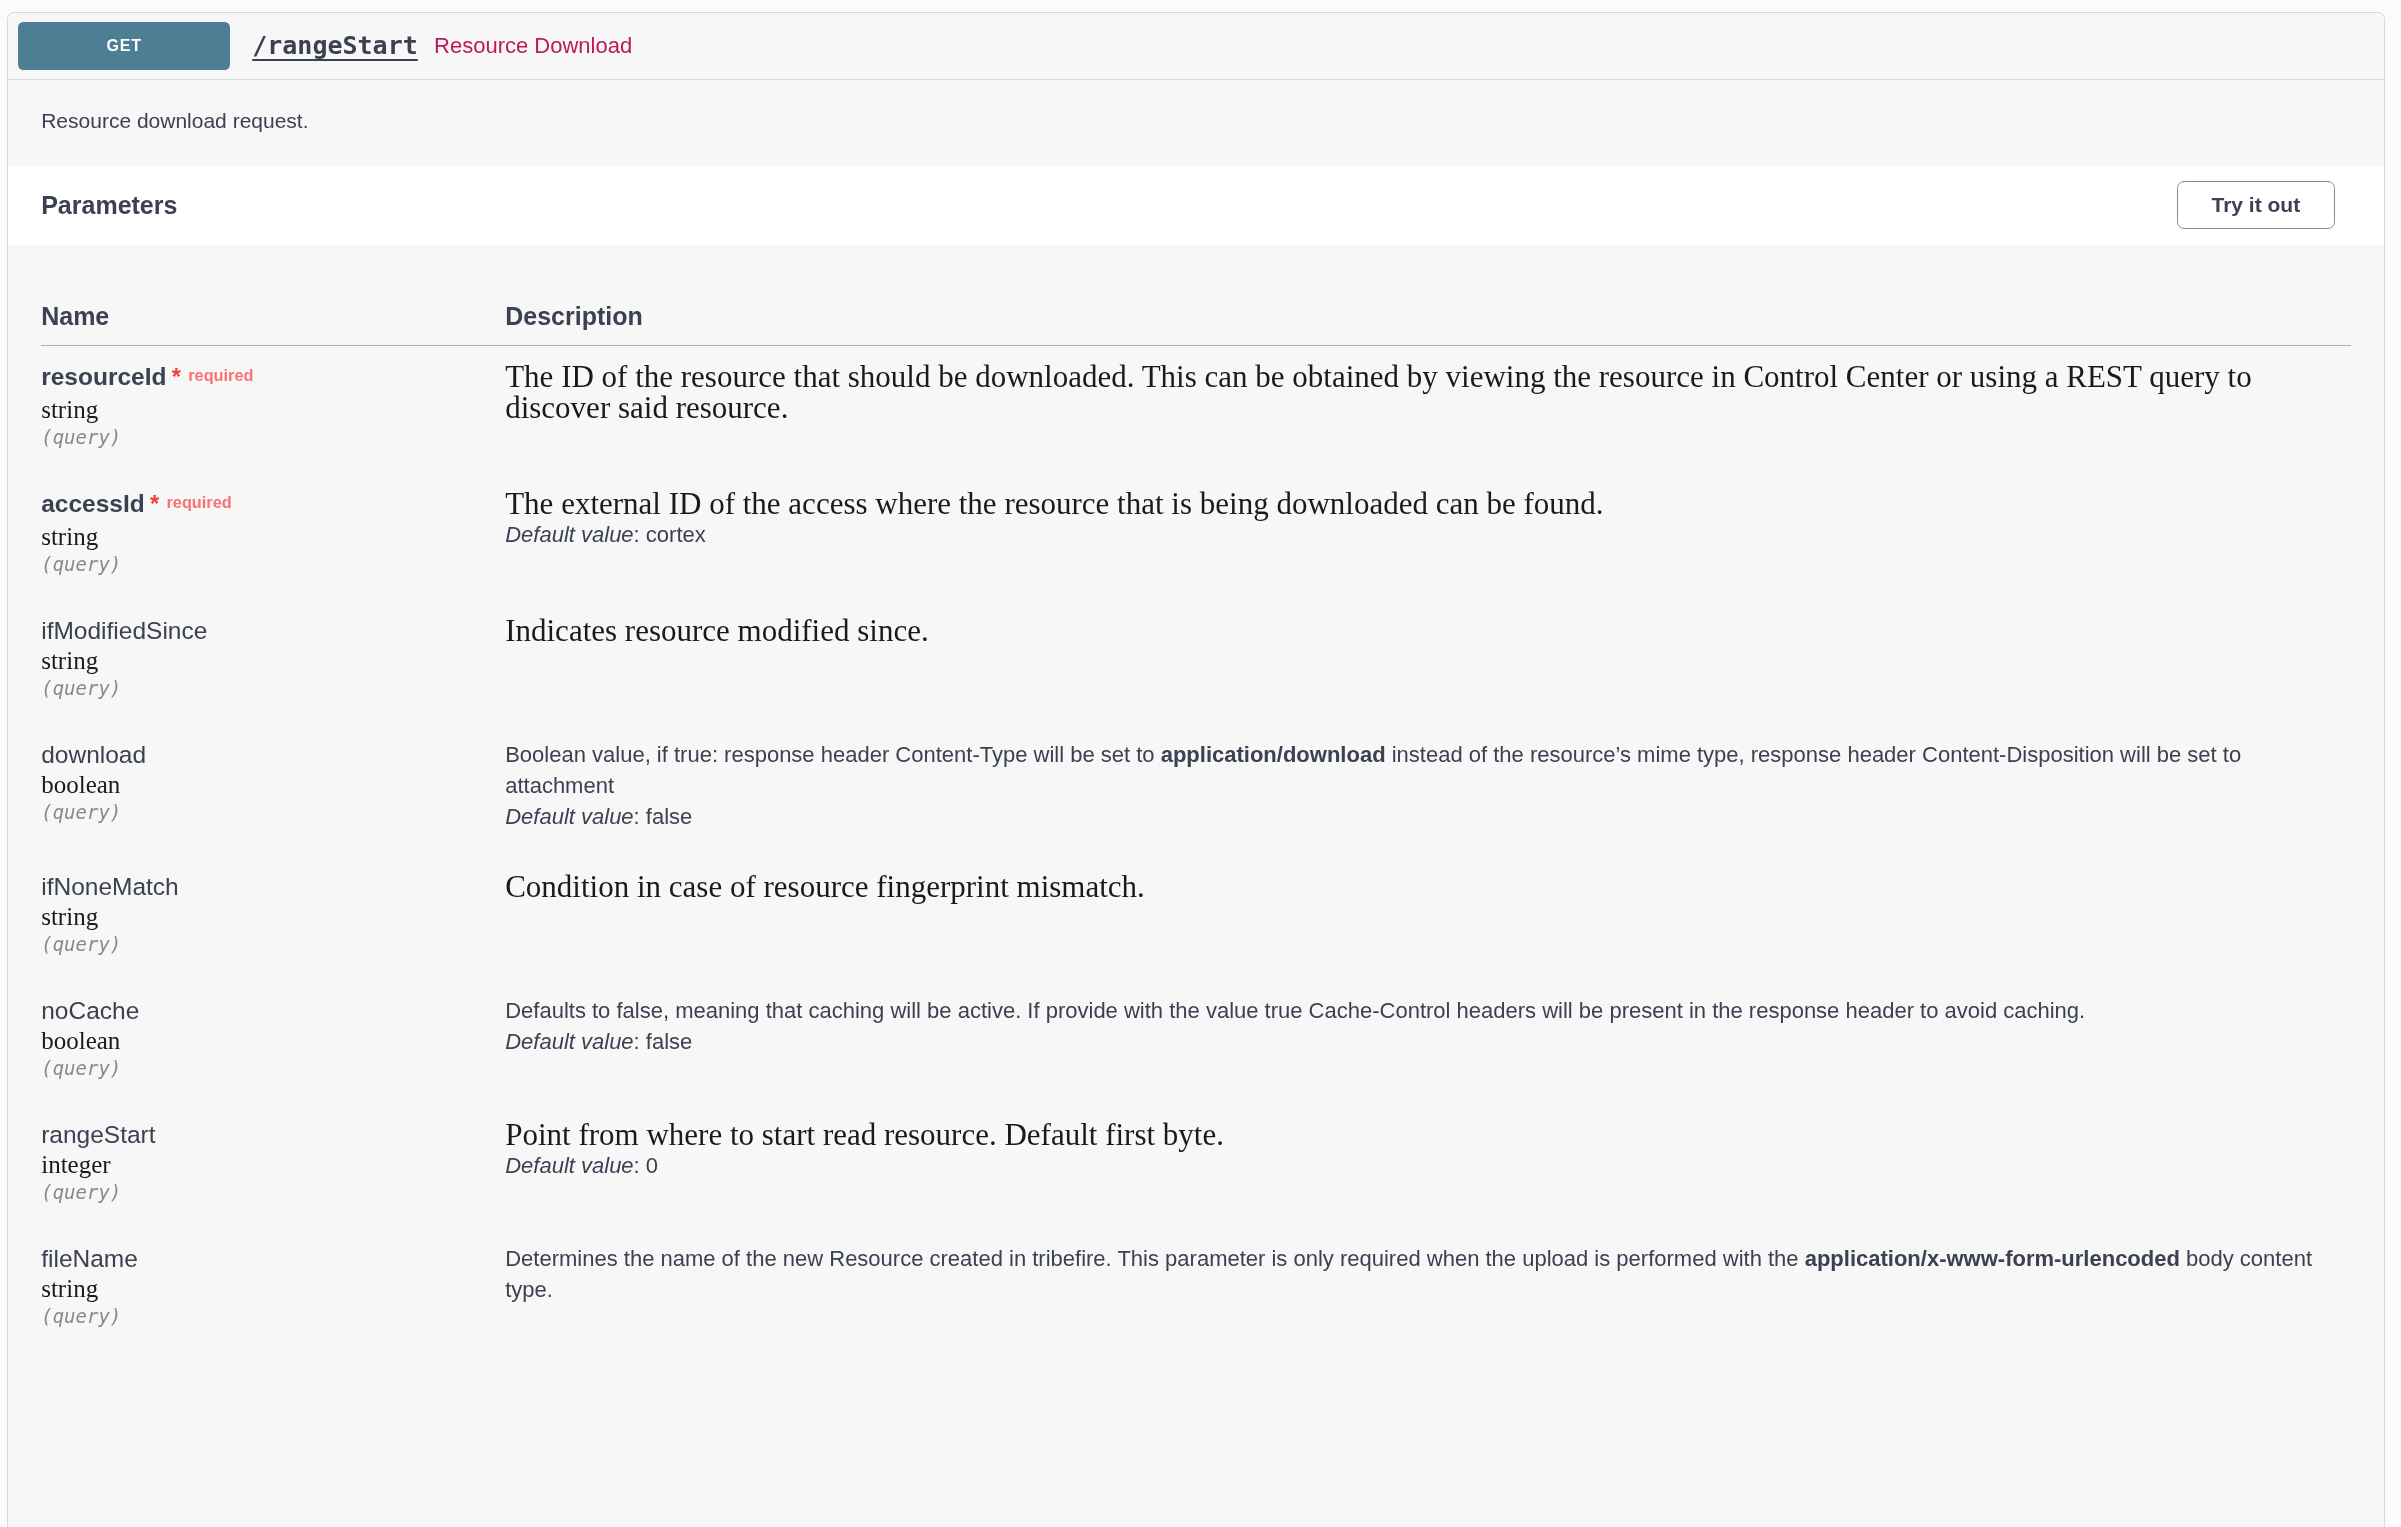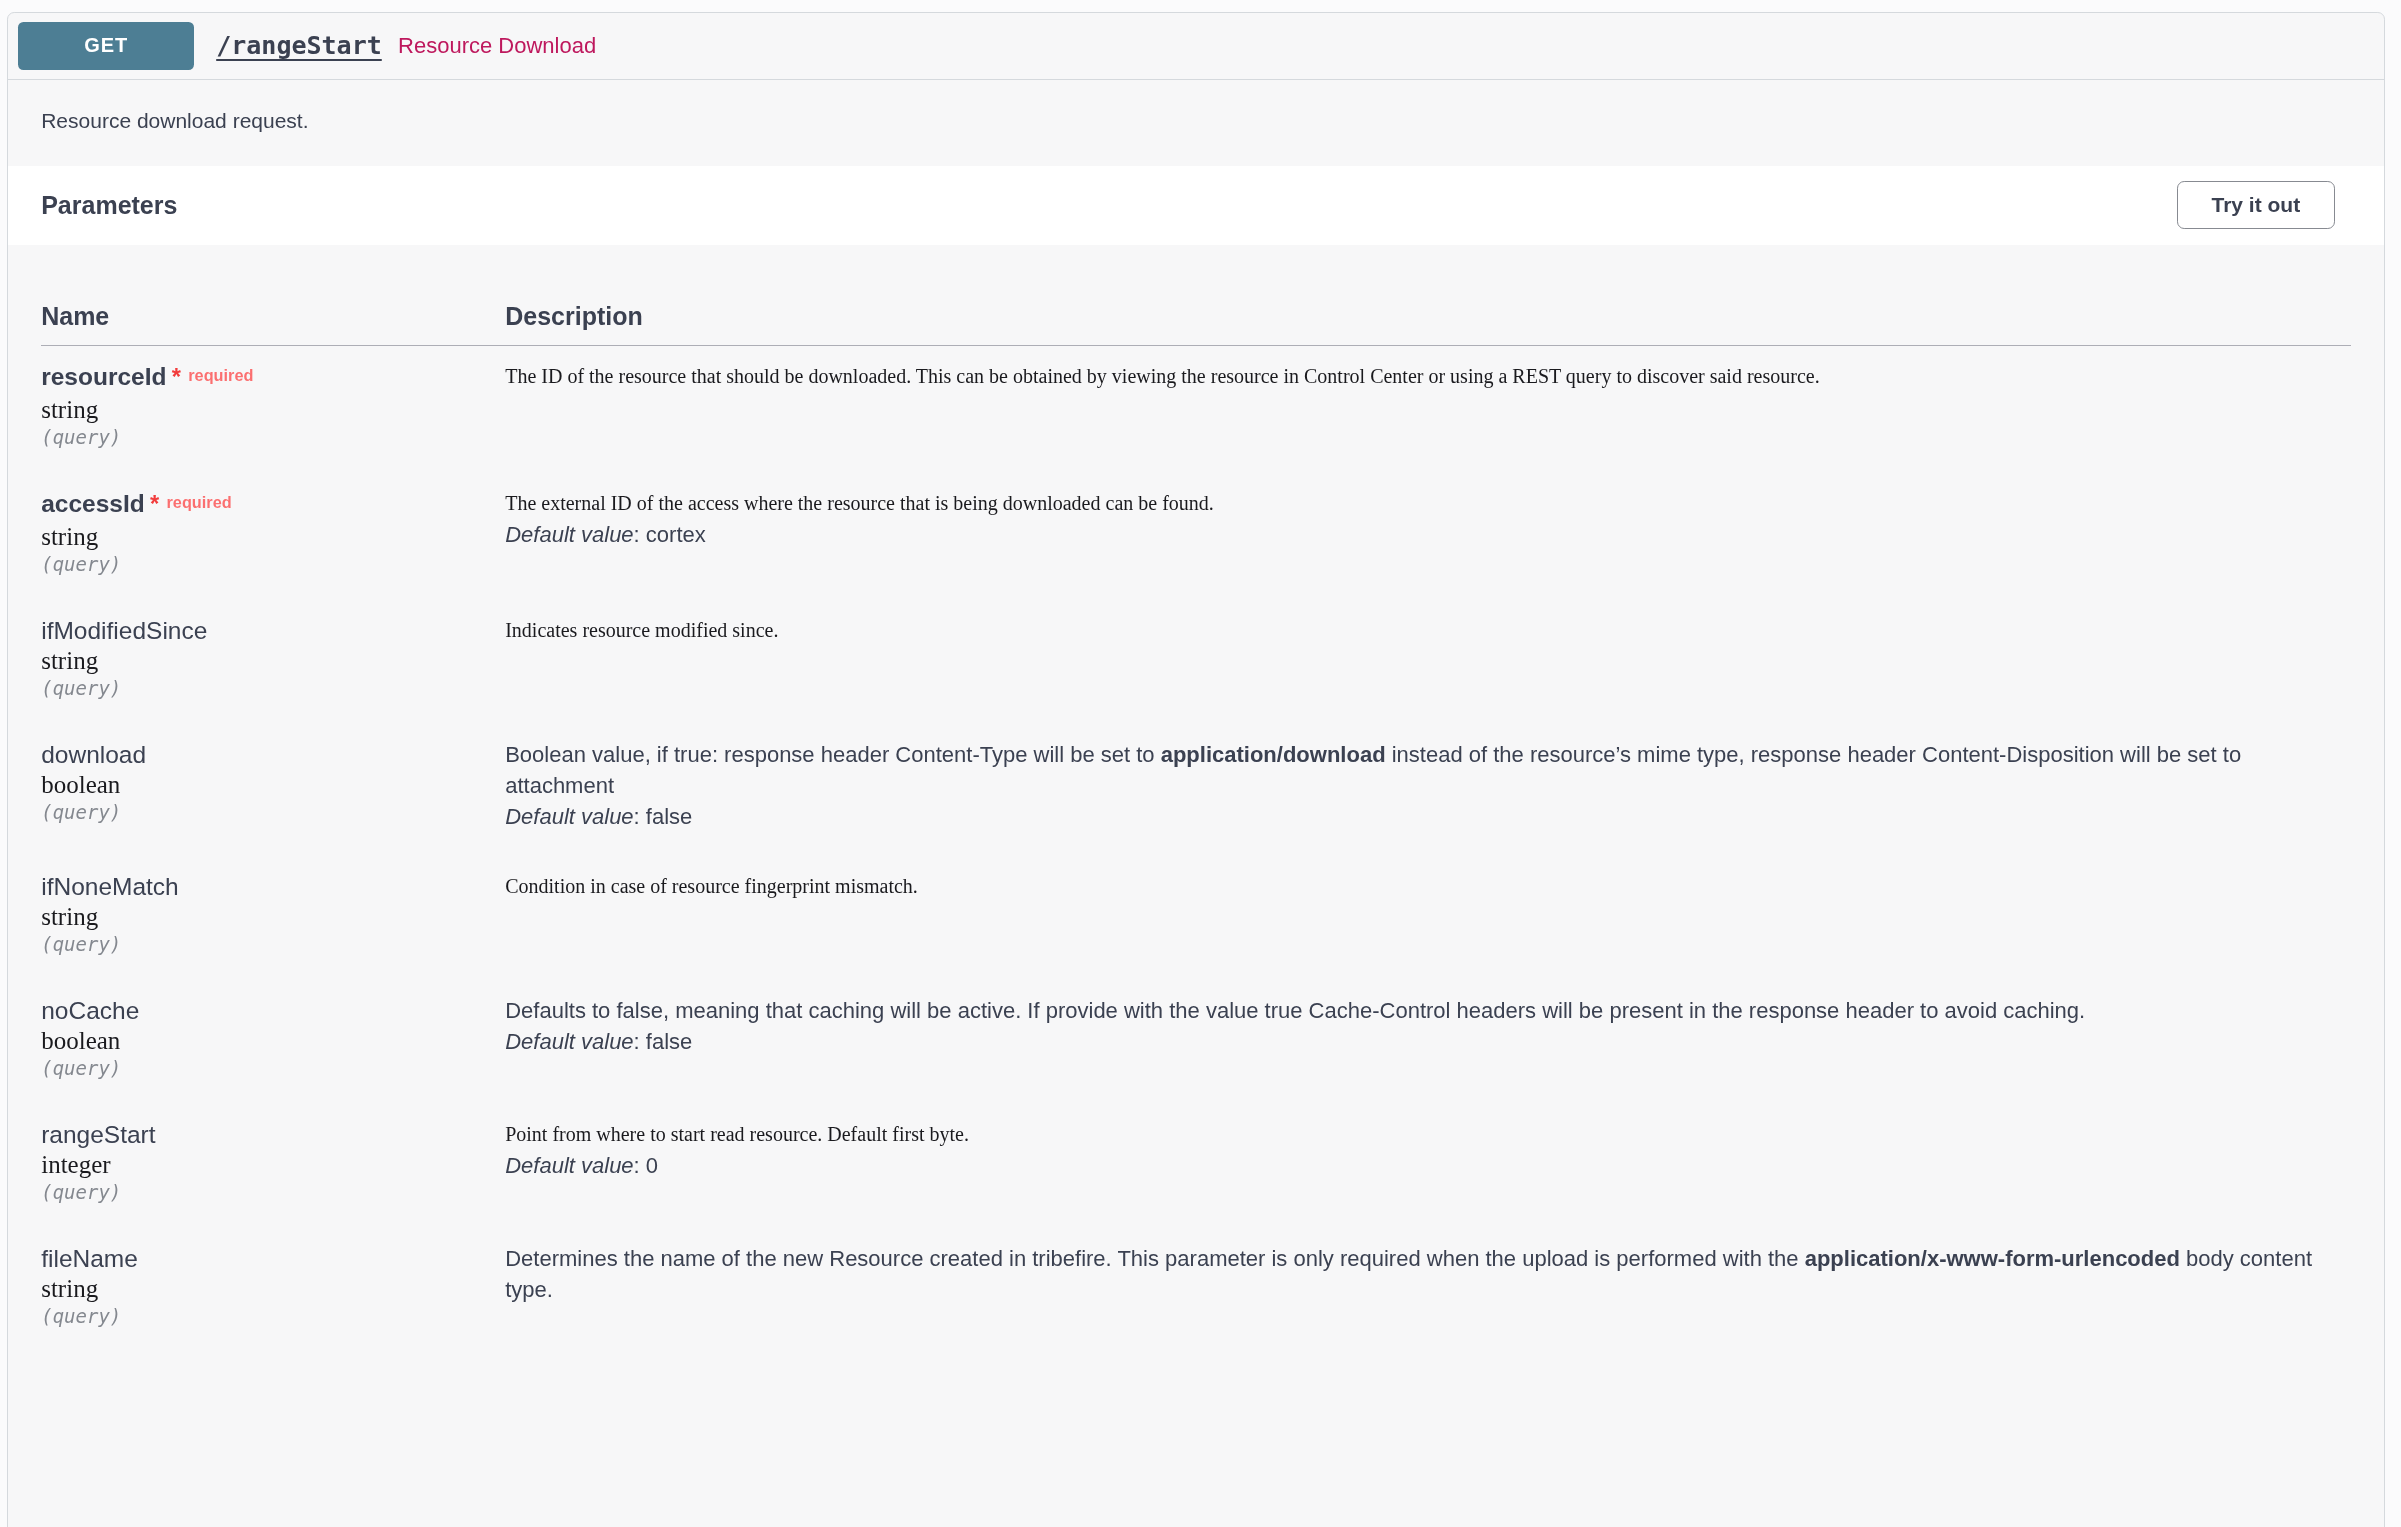--- a/index.html
+++ b/index.html
@@ -31,25 +31,25 @@
   
   .opblock-summary{
     display:flex;
     align-items:center;
     padding:9px 18px 9px 10px;
     border-bottom:0.9px solid var(--border);
     cursor:pointer;
   }
   .method-badge{
     display:flex;align-items:center;justify-content:center;
-    width:176px;height:48px;
+    width:212px;height:48px;
     background:var(--method);
     border-radius:5.4px;
     color:#fff;
-    font-size:20px;font-weight:700;letter-spacing:0.9px;
+    font-size:16px;font-weight:700;letter-spacing:0.9px;
     flex:0 0 auto;
   }
   .endpoint-path{
     margin-left:22px;
     font-family:"DejaVu Sans Mono",monospace;
     font-size:25px;font-weight:700;
     color:var(--navy);
     text-decoration:underline;
     text-underline-offset:4.5px;
   }
@@ -133,21 +133,21 @@
   .pin{
     font-family:"DejaVu Sans Mono",monospace;
     font-style:italic;
     font-size:19px;
     line-height:27px;
     color:var(--gray-muted);
   }
   .pdesc{line-height:31px;padding-right:14.5px;}
   .pdesc.serif{
     font-family:"Liberation Serif",serif;
-    font-size:20px;
+    font-size:31px;
     color:var(--serif-ink);
   }
   .pdesc.sans{
     font-family:"Liberation Sans",sans-serif;
     font-size:22px;
     color:var(--navy);
   }
   .pdesc .seg-bold{font-weight:700;}
   .pdefault{
     font-family:"Liberation Sans",sans-serif;

